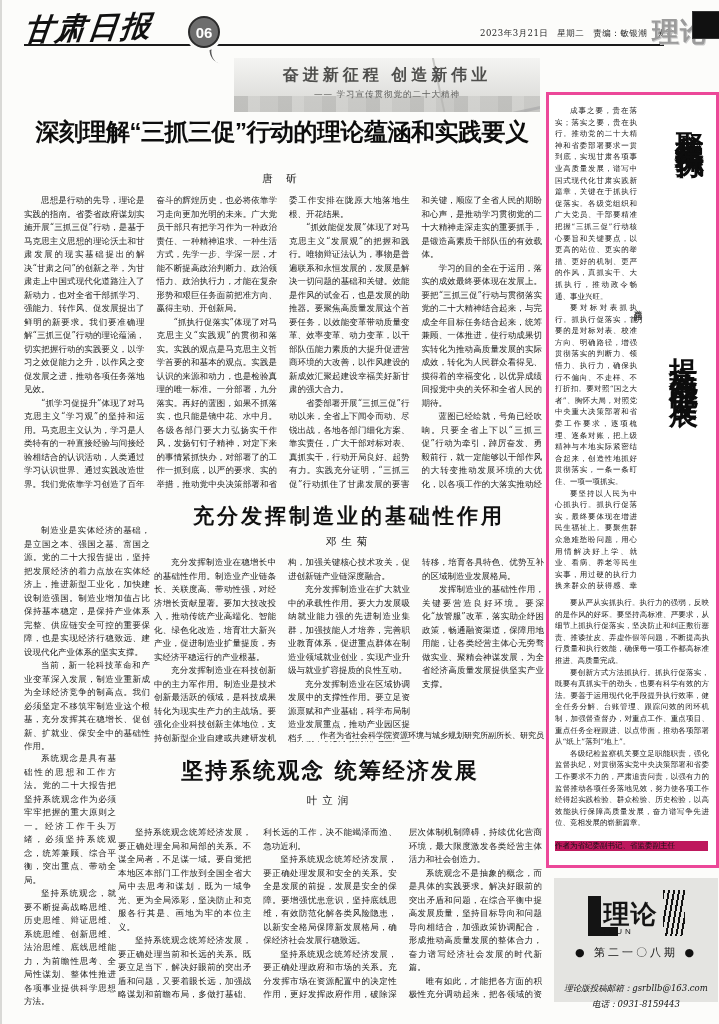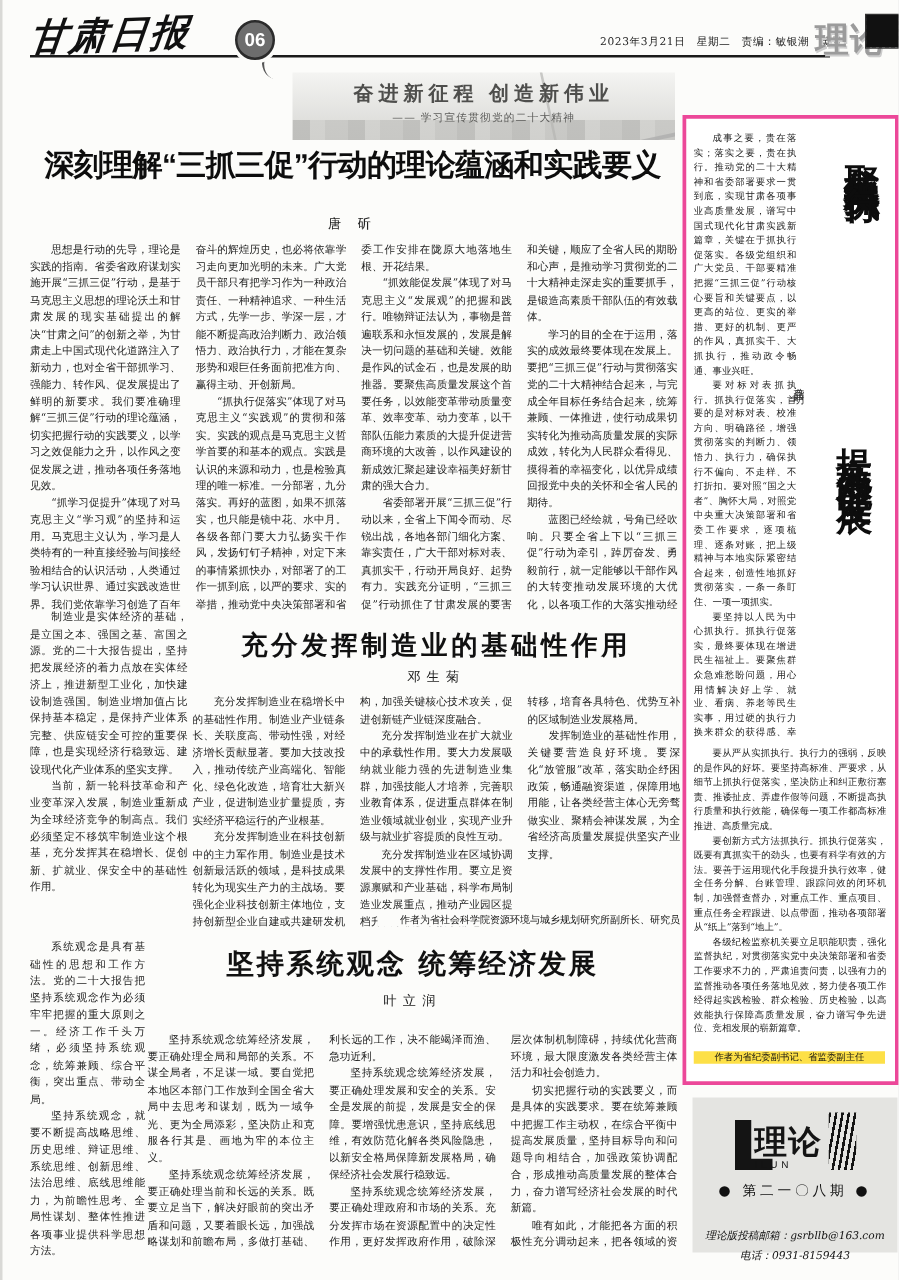--- a/index.html
+++ b/index.html
@@ -46,42 +46,42 @@
     font-weight:bold; font-size:21px; letter-spacing:3px; color:#111; }
   .a2-author { left:152px; top:535px; width:390px; }
   .a3-title { position:absolute; left:116px; top:756px; width:424px; text-align:center;
     font-weight:bold; font-size:22px; letter-spacing:2px; color:#111; }
   .a3-author { left:116px; top:794px; width:424px; }
   
   .cols { position:absolute; font-size:8.5px; line-height:13.5px; text-align:justify;
     overflow:hidden; column-fill:auto; color:#222; }
   .cols p { text-indent:2em; margin:0; }
   .a1-body { left:22px; top:194px; width:518px; height:298px; column-count:4; column-gap:12px; }
-  .a2-lead { left:22px; top:488px; width:126px; height:246px; }
+  .a2-lead { left:22px; top:524px; width:126px; height:246px; }
   .a2-body { left:152px; top:556px; width:390px; height:190px; column-count:3; column-gap:12px; }
   .a3-lead { left:22px; top:752px; width:92px; height:258px; }
   .a3-body { left:116px; top:826px; width:424px; height:186px; column-count:3; column-gap:12px; }
   .attr-line { position:absolute; font-size:8px; color:#111; background:#fcfcfa; padding-left:6px; text-align:right; }
   .a1-attr { left:380px; top:476px; width:160px; }
   .a2-attr { left:300px; top:730px; width:242px; }
   
   .focus { position:absolute; left:544px; top:92px; width:173px; height:776px;
     border:3px solid #ec4899; background:#fff; }
   .focus .narrow { position:absolute; left:6px; top:10px; width:82px; height:488px;
     font-size:7.5px; line-height:11.6px; text-align:justify; overflow:hidden; color:#222; }
   .focus .narrow p, .focus .wide p { text-indent:2em; margin:0; }
   .focus .wide { position:absolute; left:6px; top:502px; width:154px; height:240px;
     font-size:7.5px; line-height:11.6px; text-align:justify; overflow:hidden; color:#222; }
   .vtitle { position:absolute; writing-mode:vertical-rl; font-weight:bold; font-size:29px; color:#0d0d0d; }
   .vtitle-top { right:6px; top:14px; letter-spacing:3px; }
   .vtitle-bottom { right:12px; top:240px; letter-spacing:7px; }
   .vauthor { position:absolute; right:72px; top:208px; writing-mode:vertical-rl;
     font-size:9px; letter-spacing:2px; color:#333; }
-  .focus-attr { position:absolute; right:8px; bottom:14px; left:6px; text-align:center;
-    font-size:7.5px; color:#111; background:#fde047; }
+  .focus-attr { position:absolute; right:8px; bottom:14px; left:6px; text-align:left;
+    font-size:7.5px; color:#111; background:#be185d; }
   
   .infobox { position:absolute; left:552px; top:878px; width:164px; height:124px;
     background:#e4e4e1; text-align:center; padding-top:10px; }
   .logo-row { display:flex; align-items:flex-end; justify-content:center; height:48px; }
   .logo-L { width:30px; height:40px; border-left:13px solid #141414; border-bottom:9px solid #141414; }
   .logo-mid { margin-left:-14px; text-align:left; }
   .logo-zh { font-size:26px; font-weight:bold; color:#141414; letter-spacing:1px; line-height:26px; }
   .logo-en { font-size:8px; letter-spacing:3px; font-family:"Liberation Sans",sans-serif; color:#141414; }
   .logo-stripes { width:22px; height:46px; margin-left:5px;
     background:repeating-linear-gradient(100deg,#141414 0 2px,#e4e4e1 2px 5px); }
@@ -138,21 +138,21 @@
       <p>系统观念是具有基础性的思想和工作方法。党的二十大报告把坚持系统观念作为必须牢牢把握的重大原则之一。经济工作千头万绪，必须坚持系统观念，统筹兼顾、综合平衡，突出重点、带动全局。</p>
       <p>坚持系统观念，就要不断提高战略思维、历史思维、辩证思维、系统思维、创新思维、法治思维、底线思维能力，为前瞻性思考、全局性谋划、整体性推进各项事业提供科学思想方法。</p>
     </div>
   <div class="a3-title">坚持系统观念 统筹经济发展</div>
   <div class="author a3-author">叶立润</div>
   <div class="cols a3-body">
       <p>坚持系统观念统筹经济发展，要正确处理全局和局部的关系。不谋全局者，不足谋一域。要自觉把本地区本部门工作放到全国全省大局中去思考和谋划，既为一域争光、更为全局添彩，坚决防止和克服各行其是、画地为牢的本位主义。</p>
       <p>坚持系统观念统筹经济发展，要正确处理当前和长远的关系。既要立足当下，解决好眼前的突出矛盾和问题，又要着眼长远，加强战略谋划和前瞻布局，多做打基础、利长远的工作，决不能竭泽而渔、急功近利。</p>
       <p>坚持系统观念统筹经济发展，要正确处理发展和安全的关系。安全是发展的前提，发展是安全的保障。要增强忧患意识，坚持底线思维，有效防范化解各类风险隐患，以新安全格局保障新发展格局，确保经济社会发展行稳致远。</p>
       <p>坚持系统观念统筹经济发展，要正确处理政府和市场的关系。充分发挥市场在资源配置中的决定性作用，更好发挥政府作用，破除深层次体制机制障碍，持续优化营商环境，最大限度激发各类经营主体活力和社会创造力。</p>
-      <p>切实把握行动的实践要义，而是具体的实践要求。要在统筹兼顾中把握工作主动权，在综合平衡中提高发展质量，坚持目标导向和问题导向相结合，加强政策协调配合，形成推动高质量发展的整体合力，奋力谱写经济社会发展的时代新篇。</p>
+      <p>系统观念不是抽象的概念，而是具体的实践要求。解决好眼前的突出矛盾和问题，在综合平衡中提高发展质量，坚持目标导向和问题导向相结合，加强政策协调配合，形成推动高质量发展的整体合力，奋力谱写经济社会发展的时代新篇。</p>
       <p>唯有如此，才能把各方面的积极性充分调动起来，把各领域的资源要素高效配置起来，推动经济实现质的有效提升和量的合理增长。</p>
     </div>
 
   <div class="focus">
     <div class="narrow">
         <p>成事之要，贵在落实；落实之要，贵在执行。推动党的二十大精神和省委部署要求一贯到底，实现甘肃各项事业高质量发展，谱写中国式现代化甘肃实践新篇章，关键在于抓执行促落实。各级党组织和广大党员、干部要精准把握“三抓三促”行动核心要旨和关键要点，以更高的站位、更实的举措、更好的机制、更严的作风，真抓实干、大抓执行，推动政令畅通、事业兴旺。</p>
         <p>要对标对表抓执行。抓执行促落实，首要的是对标对表、校准方向、明确路径，增强贯彻落实的判断力、领悟力、执行力，确保执行不偏向、不走样、不打折扣。要对照“国之大者”、胸怀大局，对照党中央重大决策部署和省委工作要求，逐项梳理、逐条对账，把上级精神与本地实际紧密结合起来，创造性地抓好贯彻落实，一条一条盯住、一项一项抓实。</p>
         <p>要坚持以人民为中心抓执行。抓执行促落实，最终要体现在增进民生福祉上。要聚焦群众急难愁盼问题，用心用情解决好上学、就业、看病、养老等民生实事，用过硬的执行力换来群众的获得感、幸福感、安全感，不断增强群众对党委政府的信任和拥护。</p>
       </div>
     <div class="vtitle vtitle-top">聚焦落实抓执行</div>

